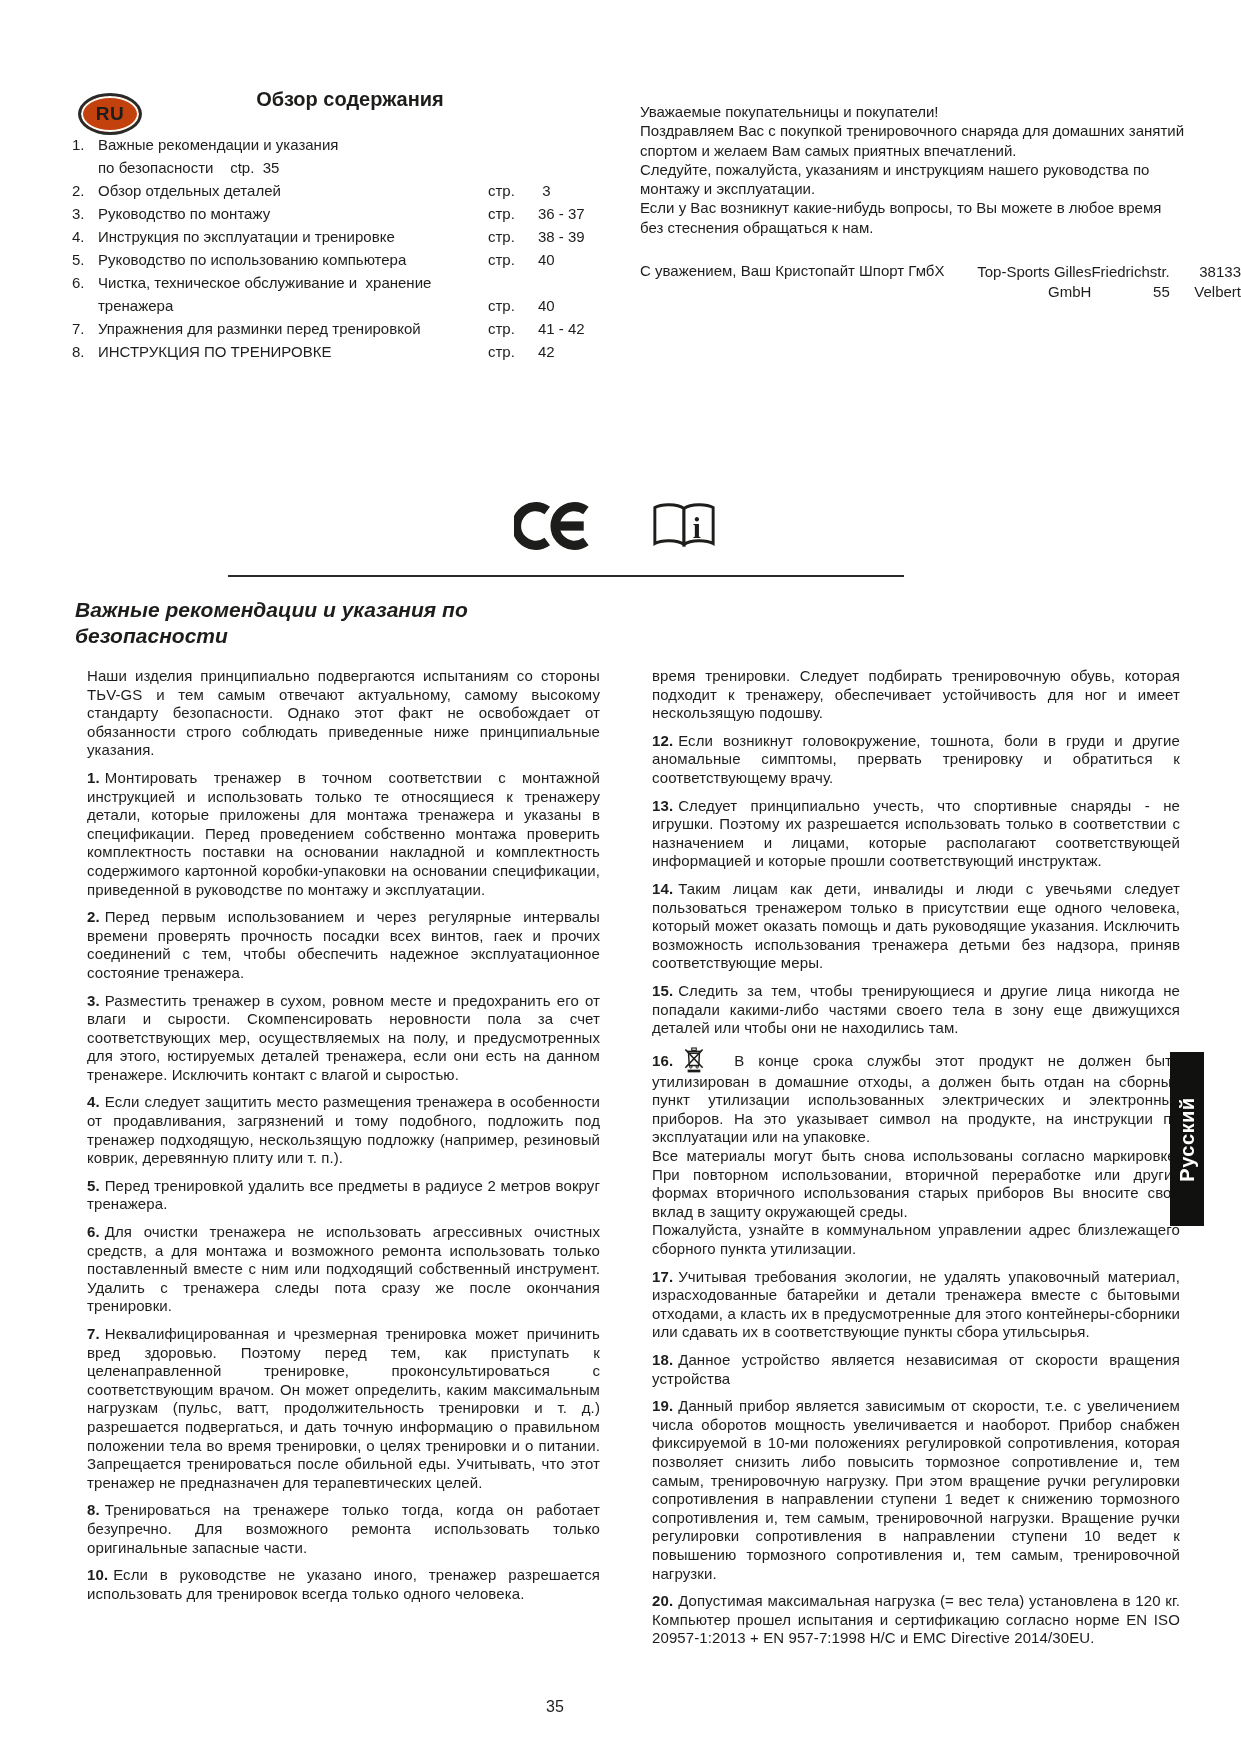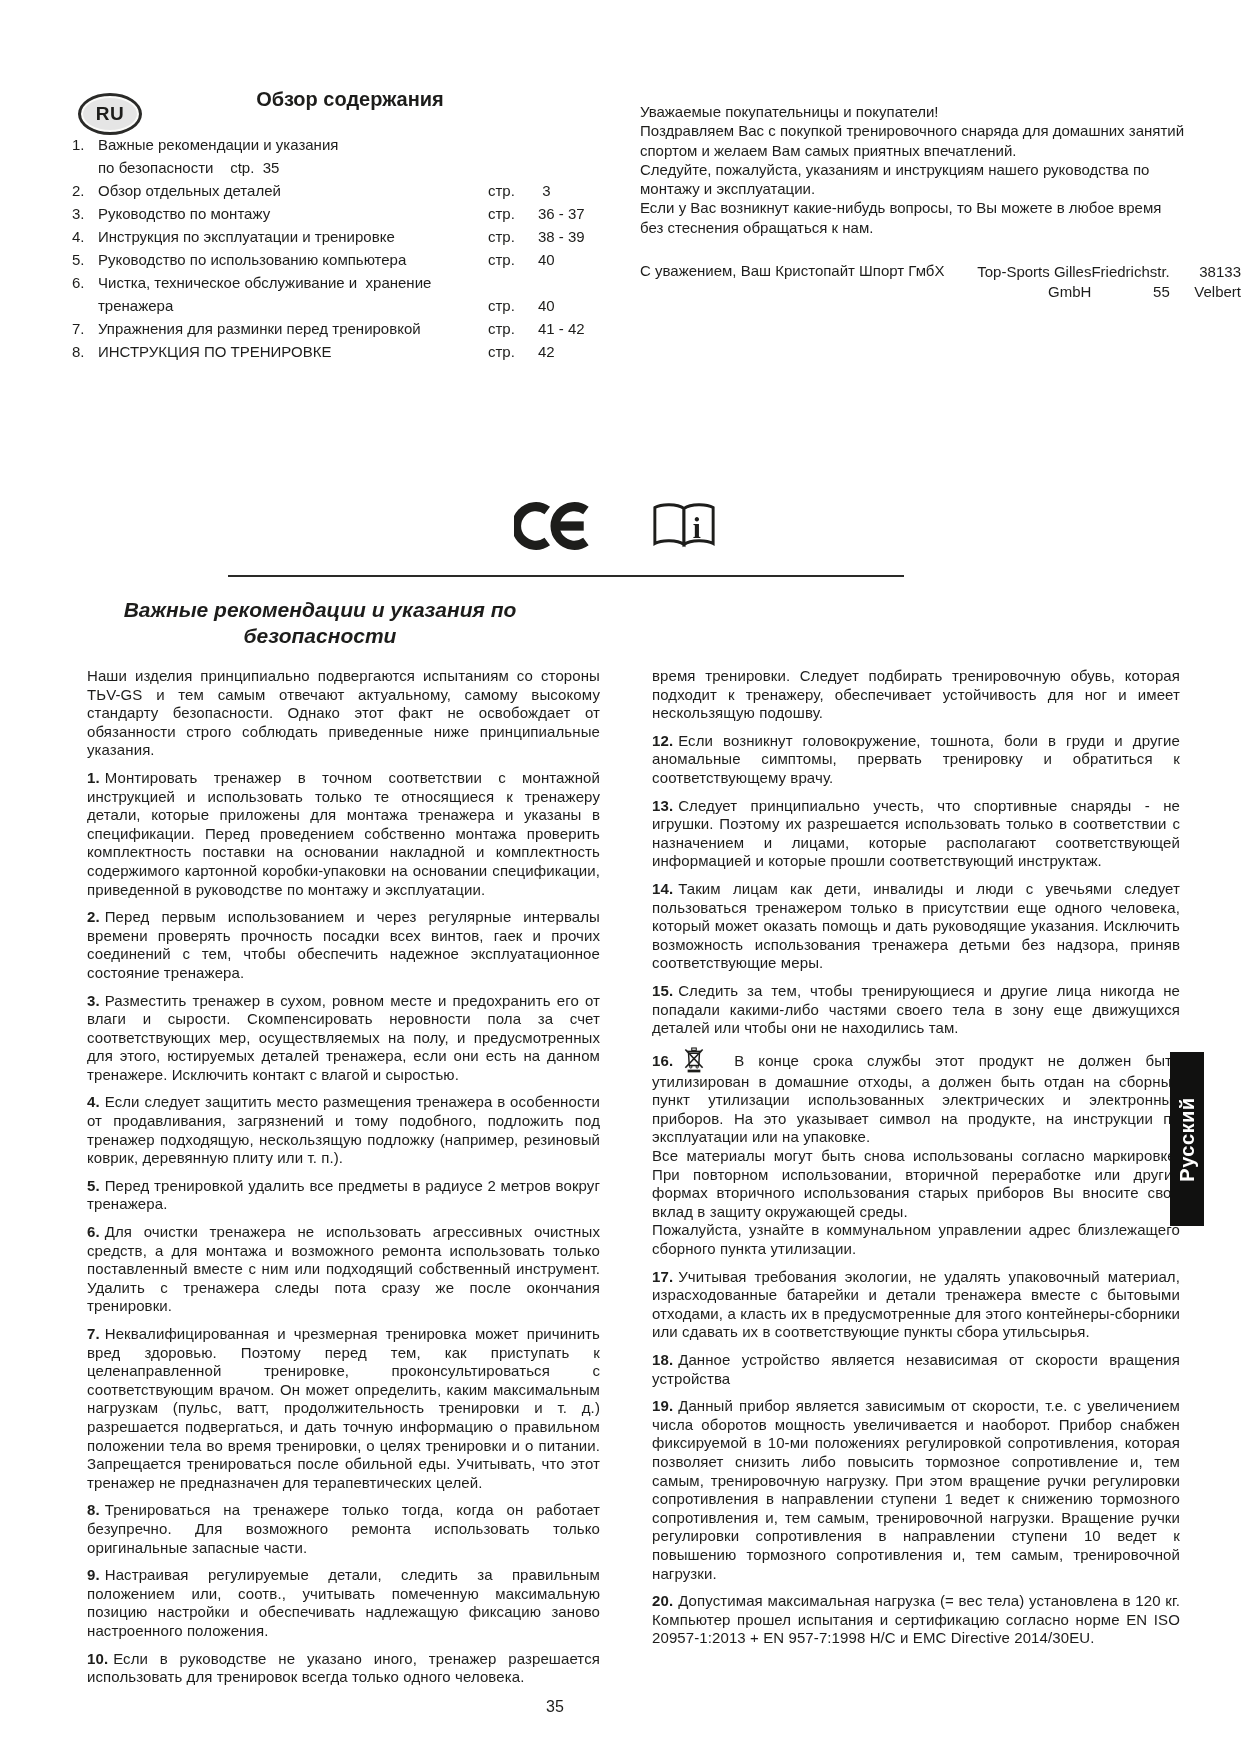--- a/index.html
+++ b/index.html
@@ -5,21 +5,21 @@
   html,body{margin:0;padding:0;}
   body{
     width:1241px;height:1754px;position:relative;background:#ffffff;
     font-family:"Liberation Sans",sans-serif;color:#1d1d1b;
   }
   .page{position:absolute;inset:0;overflow:hidden;}
 
   
   .ru-badge{
     position:absolute;left:78px;top:93px;width:58px;height:36px;
-    border:3px solid #2a2a28;border-radius:50%;background:#e5e5e5;
+    border:3px solid #2a2a28;border-radius:50%;background:#c2410c;
     box-shadow:inset 0 0 0 2px #fbfbf9;
     display:flex;align-items:center;justify-content:center;
     font-weight:bold;font-size:19px;letter-spacing:.5px;
   }
 
   .toc-title{
     position:absolute;left:100px;top:88px;width:500px;margin:0;
     text-align:center;font-size:20px;font-weight:bold;
   }
 
@@ -35,21 +35,21 @@
     position:absolute;left:967px;top:262px;font-size:15px;line-height:19.5px;
     display:flex;flex-direction:row;text-align:right;
   }
 
   .marks{position:absolute;left:514px;top:497px;display:flex;align-items:center;gap:52px;}
   .marks svg{display:block;}
 
   .rule{position:absolute;left:228px;top:575px;width:676px;border-top:2px solid #2a2a28;}
 
   .safety-heading{
-    position:absolute;left:75px;top:597px;width:490px;text-align:center;
+    position:absolute;left:75px;top:597px;width:490px;
     font-size:21px;line-height:26px;font-weight:bold;font-style:italic;
   }
 
   .col{position:absolute;top:667px;font-size:15px;line-height:18.6px;
        text-align:justify;letter-spacing:.1px;hyphens:none;}
   .col-left{left:75px;width:525px;}
   .col-right{left:640px;width:540px;}
   .para{margin:0 0 9px 12px;}
   .pnum{font-weight:bold;}
   .pnum:not(:empty){margin-right:5px;}
@@ -178,21 +178,20 @@
   <div class="col col-left">
     <p class="para"><b class="pnum"></b><span>Наши изделия принципиально подвергаются испытаниям со стороны ТЬV-GS и тем самым отвечают актуальному, самому высокому стандарту безопасности. Однако этот факт не освобождает от обязанности строго соблюдать приведенные ниже принципиальные указания.</span></p>
     <p class="para"><b class="pnum">1.</b><span>Монтировать тренажер в точном соответствии с монтажной инструкцией и использовать только те относящиеся к тренажеру детали, которые приложены для монтажа тренажера и указаны в спецификации. Перед проведением собственно монтажа проверить комплектность поставки на основании накладной и комплектность содержимого картонной коробки-упаковки на основании спецификации, приведенной в руководстве по монтажу и эксплуатации.</span></p>
     <p class="para"><b class="pnum">2.</b><span>Перед первым использованием и через регулярные интервалы времени проверять прочность посадки всех винтов, гаек и прочих соединений с тем, чтобы обеспечить надежное эксплуатационное состояние тренажера.</span></p>
     <p class="para"><b class="pnum">3.</b><span>Разместить тренажер в сухом, ровном месте и предохранить его от влаги и сырости. Скомпенсировать неровности пола за счет соответствующих мер, осуществляемых на полу, и предусмотренных для этого, юстируемых деталей тренажера, если они есть на данном тренажере. Исключить контакт с влагой и сыростью.</span></p>
     <p class="para"><b class="pnum">4.</b><span>Если следует защитить место размещения тренажера в особенности от продавливания, загрязнений и тому подобного, подложить под тренажер подходящую, нескользящую подложку (например, резиновый коврик, деревянную плиту или т. п.).</span></p>
     <p class="para"><b class="pnum">5.</b><span>Перед тренировкой удалить все предметы в радиусе 2 метров вокруг тренажера.</span></p>
     <p class="para"><b class="pnum">6.</b><span>Для очистки тренажера не использовать агрессивных очистных средств, а для монтажа и возможного  ремонта использовать только поставленный вместе с ним или подходящий собственный инструмент. Удалить с тренажера следы пота  сразу же после окончания тренировки.</span></p>
     <p class="para"><b class="pnum">7.</b><span>Неквалифицированная и чрезмерная тренировка может причинить вред здоровью. Поэтому перед тем, как приступать к целенаправленной тренировке, проконсультироваться с соответствующим врачом. Он может определить, каким максимальным нагрузкам (пульс, ватт, продолжительность тренировки и т. д.) разрешается подвергаться, и дать точную информацию о правильном положении тела во время тренировки, о целях тренировки и о питании. Запрещается тренироваться после обильной еды. Учитывать, что этот тренажер не предназначен для терапевтических целей.</span></p>
     <p class="para"><b class="pnum">8.</b><span>Тренироваться на тренажере только тогда, когда он работает безупречно. Для возможного ремонта использовать только оригинальные запасные части.</span></p>
-    <p class="para"><b class="pnum">9.</b><span>Настраивая регулируемые детали, следить за правильным положением или, соотв., учитывать помеченную максимальную позицию настройки и обеспечивать надлежащую фиксацию заново настроенного положения.</span></p>
     <p class="para"><b class="pnum">10.</b><span>Если в руководстве не указано иного, тренажер разрешается использовать для тренировок всегда только одного человека.</span></p>
   </div>
 
   <div class="col col-right">
     <p class="para"><b class="pnum"></b><span>время тренировки. Следует подбирать тренировочную обувь, которая подходит к тренажеру, обеспечивает устойчивость для ног и имеет нескользящую подошву.</span></p>
     <p class="para"><b class="pnum">12.</b><span>Если возникнут головокружение, тошнота, боли в груди и другие аномальные симптомы, прервать тренировку и обратиться к соответствующему врачу.</span></p>
     <p class="para"><b class="pnum">13.</b><span>Следует принципиально учесть, что спортивные снаряды - не игрушки. Поэтому их разрешается использовать только в соответствии с назначением и лицами, которые располагают соответствующей информацией и которые прошли соответствующий инструктаж.</span></p>
     <p class="para"><b class="pnum">14.</b><span>Таким лицам как дети, инвалиды и люди с увечьями следует пользоваться тренажером только в присутствии еще одного человека, который может оказать помощь и дать руководящие указания. Исключить возможность использования тренажера детьми без надзора, приняв соответствующие меры.</span></p>
     <p class="para"><b class="pnum">15.</b><span>Следить за тем, чтобы тренирующиеся и другие лица никогда не попадали какими-либо частями своего тела в зону еще движущихся деталей или чтобы они не находились там.</span></p>
     <p class="para"><b class="pnum">16.</b><svg class="weee" width="20" height="26" viewBox="0 0 22 28">

